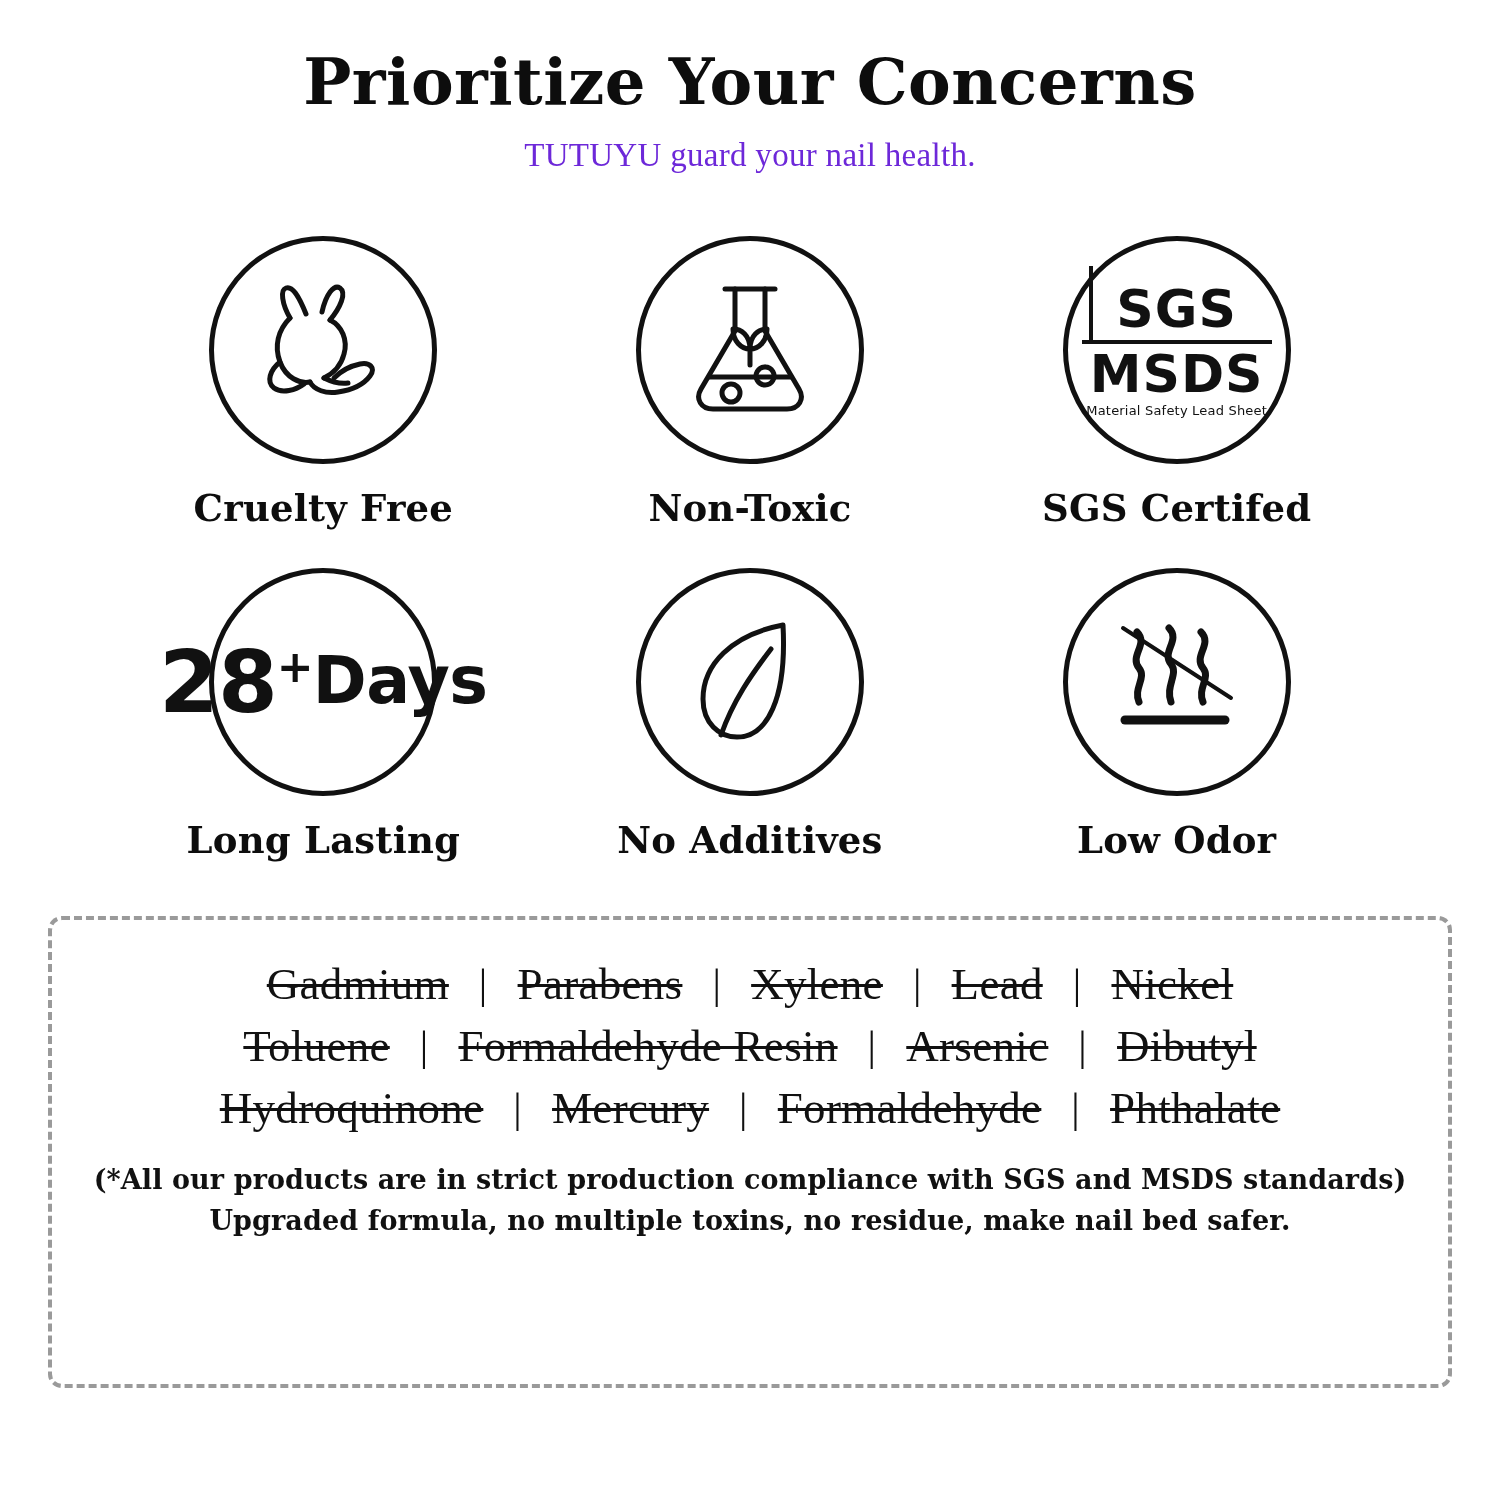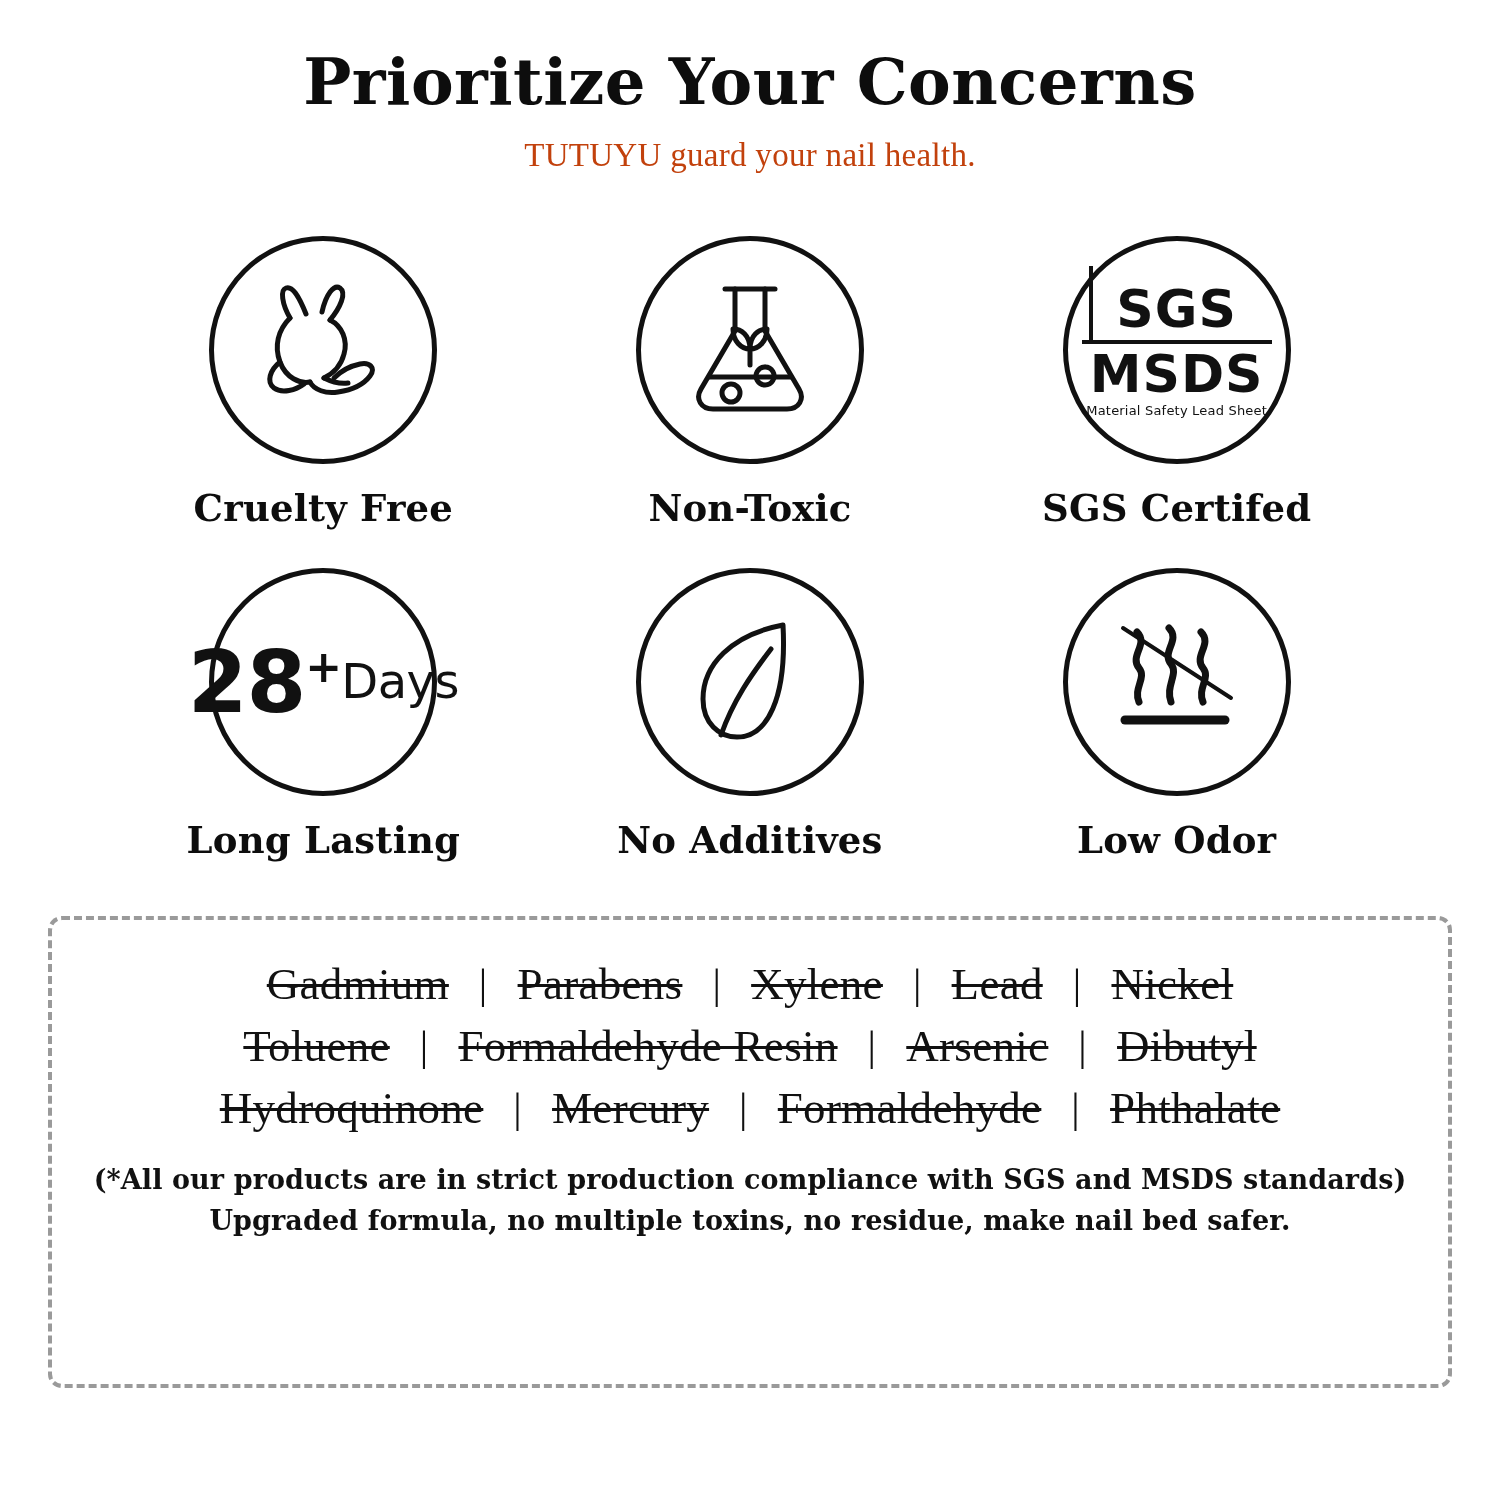--- a/index.html
+++ b/index.html
@@ -33,21 +33,21 @@
     font-size: 64px;
     letter-spacing: 0.5px;
     line-height: 1.05;
     margin: 0;
     color: #0d0d0d;
   }
   .subtitle {
     font-family: "Liberation Serif", serif;
     font-size: 33px;
     margin-top: 22px;
-    color: #c2410c;
+    color: #6d28d9;
     letter-spacing: 0.3px;
   }
 
   
   .features {
     margin: 62px auto 0 auto;
     width: 1280px;
     display: grid;
     grid-template-columns: repeat(3, 1fr);
     grid-row-gap: 38px;
@@ -137,22 +137,22 @@
     letter-spacing: -1px;
     position: relative;
   }
   .days-num .plus {
     font-size: 44px;
     vertical-align: super;
     line-height: 1;
   }
   .days-word {
     font-family: "DejaVu Sans", sans-serif;
-    font-weight: normal;
-    font-size: 48px;
+    font-weight: bold;
+    font-size: 65px;
     letter-spacing: -0.5px;
     margin-top: -2px;
   }
 
   
   .freefrom {
     margin: 54px auto 0 auto;
     width: 1404px;
     height: 472px;
     box-sizing: border-box;

